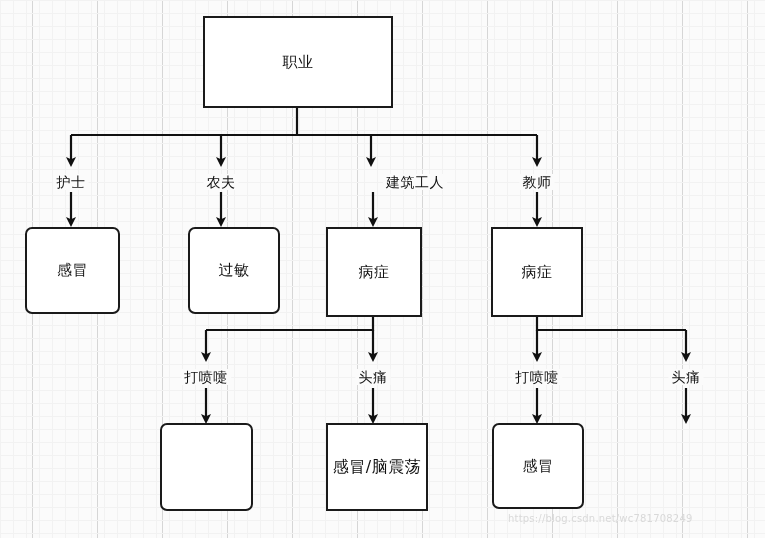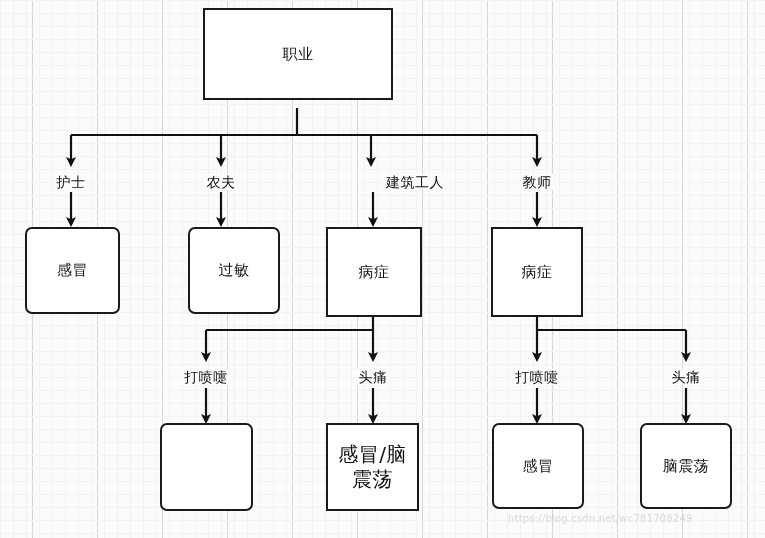--- a/index.html
+++ b/index.html
@@ -104,21 +104,21 @@
     <path d="M537,317 L537,330 L686,330" stroke="#111111" stroke-width="2.2" fill="none"></path>
     <path d="M537,330 L537,357" stroke="#111111" stroke-width="2.2" fill="none" marker-end="url(#arrow)"></path>
     <path d="M686,330 L686,357" stroke="#111111" stroke-width="2.2" fill="none" marker-end="url(#arrow)"></path>
 
     <path d="M206,388 L206,419" stroke="#111111" stroke-width="2.2" fill="none" marker-end="url(#arrow)"></path>
     <path d="M373,388 L373,419" stroke="#111111" stroke-width="2.2" fill="none" marker-end="url(#arrow)"></path>
     <path d="M537,388 L537,419" stroke="#111111" stroke-width="2.2" fill="none" marker-end="url(#arrow)"></path>
     <path d="M686,388 L686,419" stroke="#111111" stroke-width="2.2" fill="none" marker-end="url(#arrow)"></path>
   </svg>
 
-  <div class="node square" style="left:203px; top:8px; width:190px; height:92px;">
+  <div class="node square" style="left:203px; top:16px; width:190px; height:92px;">
     <span class="node-label">职业</span>
   </div>
 
   <div class="node rounded" style="left:25px; top:227px; width:95px; height:87px;">
     <span class="node-label">感冒</span>
   </div>
 
   <div class="node rounded" style="left:176px; top:227px; width:92px; height:87px;margin-left:12px;">
     <span class="node-label">过敏</span>
   </div>
@@ -128,31 +128,28 @@
   </div>
 
   <div class="node square" style="left:491px; top:227px; width:92px; height:90px;">
     <span class="node-label">病症</span>
   </div>
 
   <div class="node rounded" style="left:160px; top:423px; width:93px; height:88px;">
     <span class="node-label"></span>
   </div>
 
-  <div class="node square" style="left:326px; top:423px; width:93px; height:88px; font-size:20px;">
+  <div class="node square" style="left:326px; top:423px; width:102px; height:88px; font-size:16px;">
     <span class="node-label">感冒/脑震荡</span>
   </div>
 
   <div class="node rounded" style="left:492px; top:423px; width:92px; height:86px;">
     <span class="node-label">感冒</span>
   </div>
 
-  <div class="node rounded" style="left:640px; top:423px; width:92px; height:86px;">
-    <span class="node-label">脑震荡</span>
-  </div>
 
   <div class="edge-label" style="left:71px;  top:182px;">护士</div>
   <div class="edge-label" style="left:221px; top:182px;">农夫</div>
   <div class="edge-label" style="left:371px; top:182px;margin-left:44px;">建筑工人</div>
   <div class="edge-label" style="left:537px; top:182px;">教师</div>
   <div class="edge-label" style="left:206px; top:377px;">打喷嚏</div>
   <div class="edge-label" style="left:373px; top:377px;">头痛</div>
   <div class="edge-label" style="left:537px; top:377px;">打喷嚏</div>
   <div class="edge-label" style="left:686px; top:377px;">头痛</div>
 

